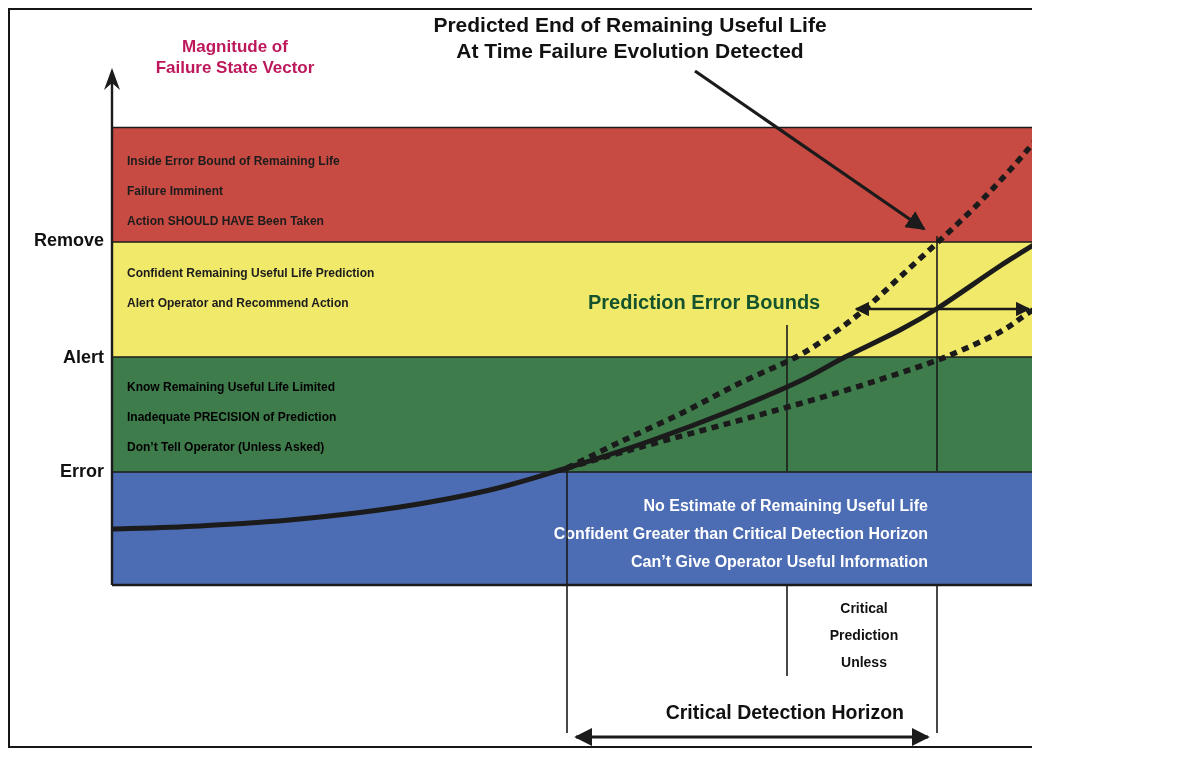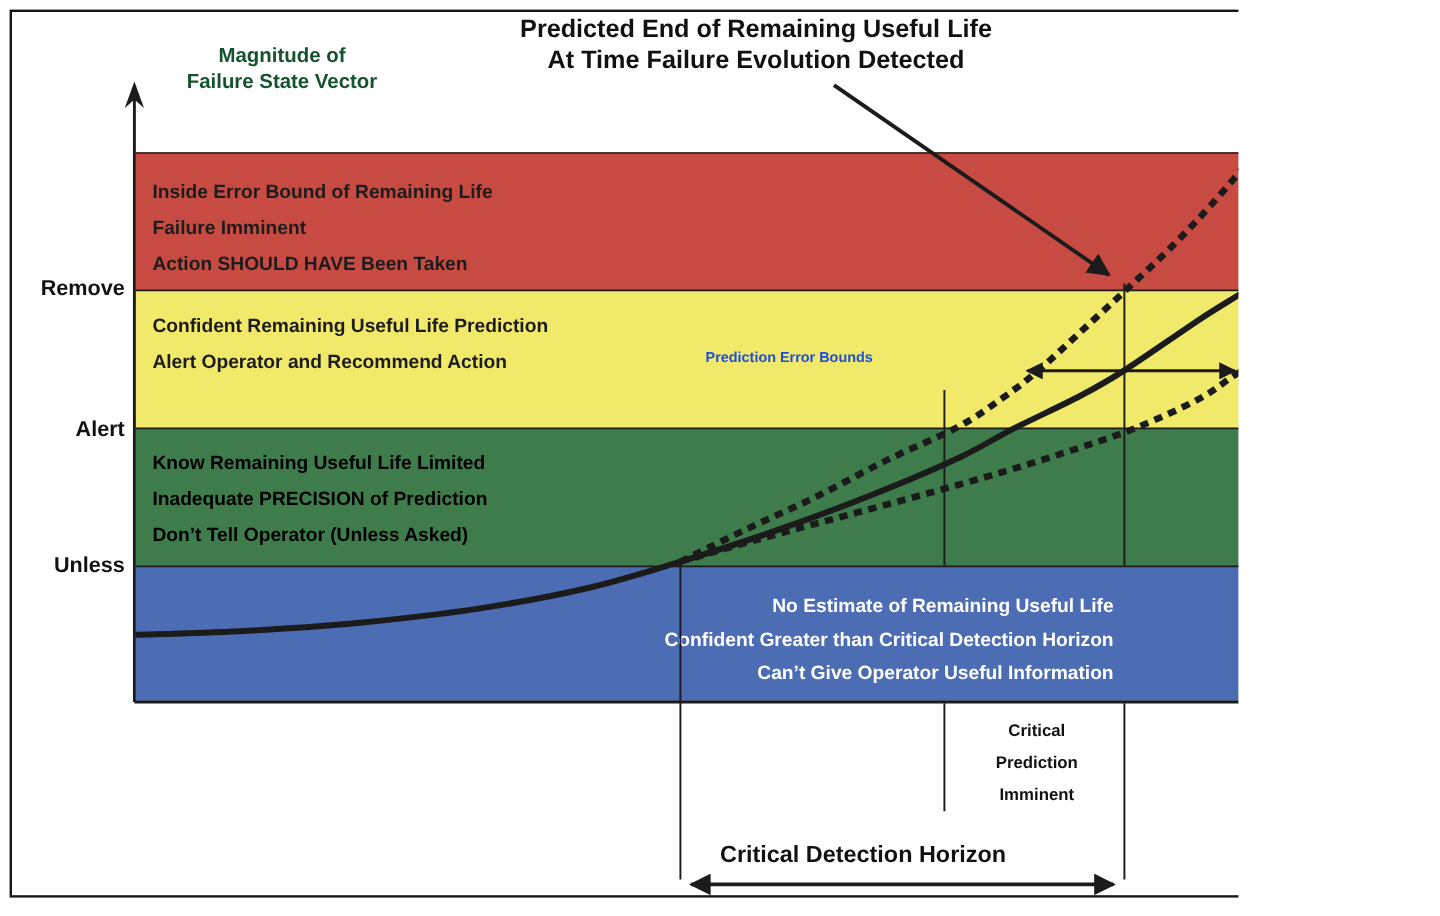--- a/index.html
+++ b/index.html
@@ -4,30 +4,30 @@
 <style>
   html,body{margin:0;padding:0;background:#ffffff;}
   .stage{
     position:relative;width:1032px;height:763px;background:#ffffff;overflow:hidden;
     font-family:"Liberation Sans",sans-serif;font-weight:bold;color:#1b1b1b;
   }
   .abs{position:absolute;}
   .frame{position:absolute;left:8px;top:8px;width:1176px;height:736px;border:2.5px solid #161616;}
   .band{position:absolute;left:113px;width:992px;}
   .title{left:330px;top:12px;width:600px;text-align:center;font-size:21px;line-height:26px;color:#111;}
-  .ylabel{left:130px;top:36px;width:210px;text-align:center;font-size:17px;line-height:21px;color:#14532d;}
+  .ylabel{left:130px;top:36px;width:210px;text-align:center;font-size:17px;line-height:21px;color:#be185d;}
   .xlabel{left:1046px;top:601px;width:145px;text-align:right;font-size:17.5px;line-height:30px;color:#111;}
   .tick{left:18px;width:86px;text-align:right;font-size:18px;color:#111;}
-  .bandtext{left:127px;font-size:16px;line-height:30px;}
+  .bandtext{left:127px;font-size:12px;line-height:30px;}
   .dark{color:#1c1c1c;}
   .light{color:#000000;}
   .bluetext{right:104px;text-align:right;font-size:16px;line-height:28px;color:#ffffff;top:492px;}
-  .peb{left:588px;top:291px;font-size:12px;color:#1d4ed8;}
+  .peb{left:588px;top:291px;font-size:20px;color:#14532d;}
   .cph{left:795px;top:595px;width:138px;text-align:center;font-size:14px;line-height:27px;color:#111;}
-  .cdh{left:600px;top:701px;width:304px;text-align:left;font-size:19.5px;color:#111;}
+  .cdh{left:600px;top:701px;width:304px;text-align:right;font-size:19.5px;color:#111;}
   svg.overlay{position:absolute;left:0;top:0;pointer-events:none;}
   svg .ln{stroke:#1b1b1b;fill:none;}
 </style>
 </head>
 <body>
 
 <div class="stage">
 
   <div class="frame"></div>
 
@@ -44,21 +44,21 @@
     <div>Magnitude of</div>
     <div>Failure State Vector</div>
   </div>
   <div class="abs xlabel">
     <div>Operational</div>
     <div>Time</div>
   </div>
 
   <div class="abs tick" style="top:230px;">Remove</div>
   <div class="abs tick" style="top:347px;">Alert</div>
-  <div class="abs tick" style="top:461px;">Unless</div>
+  <div class="abs tick" style="top:461px;">Error</div>
 
   <div class="abs bandtext dark" style="top:146px;">
     <div>Inside Error Bound of Remaining Life</div>
     <div>Failure Imminent</div>
     <div>Action SHOULD HAVE Been Taken</div>
   </div>
   <div class="abs bandtext dark" style="top:258px;">
     <div>Confident Remaining Useful Life Prediction</div>
     <div>Alert Operator and Recommend Action</div>
   </div>
@@ -70,21 +70,21 @@
   <div class="abs bluetext">
     <div>No Estimate of Remaining Useful Life</div>
     <div>Confident Greater than Critical Detection Horizon</div>
     <div>Can’t Give Operator Useful Information</div>
   </div>
 
   <div class="abs peb">Prediction Error Bounds</div>
   <div class="abs cph">
     <div>Critical</div>
     <div>Prediction</div>
-    <div>Imminent</div>
+    <div>Unless</div>
   </div>
   <div class="abs cdh">Critical Detection Horizon</div>
 
   <svg class="overlay" width="1200" height="763" viewBox="0 0 1200 763">
     <defs>
       <marker id="ah" viewBox="0 0 10 10" refX="9" refY="5" markerWidth="6" markerHeight="6" orient="auto-start-reverse">
           <path d="M0,0 L10,5 L0,10 z" fill="#1b1b1b"></path>
         </marker>
     </defs>
 

